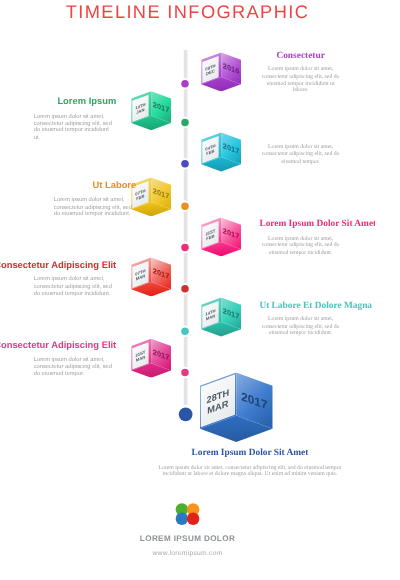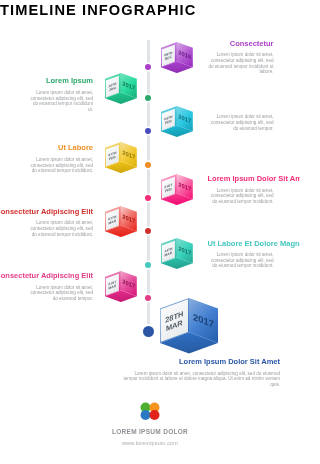--- a/index.html
+++ b/index.html
@@ -1,25 +1,25 @@
 <!DOCTYPE html>
 <html><head>
 <meta charset="utf-8">
 <title>Timeline Infographic</title>
 <style>
   html,body{margin:0;padding:0;}
   body{width:300px;height:464px;background:#ffffff;font-family:"Liberation Sans",sans-serif;overflow:hidden;position:relative;}
   #stage{position:absolute;left:0;top:0;width:300px;height:464px;}
-  .title{position:absolute;left:0;width:300px;top:2px;text-align:left;font-size:14.6px;font-weight:bold;letter-spacing:1.1px;color:#000000;}
+  .title{position:absolute;left:0;width:300px;top:2px;text-align:center;font-size:14.6px;font-weight:normal;letter-spacing:1.1px;color:#ef4444;}
   .axis{position:absolute;left:146.5px;top:40px;width:3px;height:292px;background:#e2e5e8;}
   .dot{position:absolute;width:6px;height:6px;border-radius:50%;box-shadow:0 0 0 1.6px #fff;}
   .bigdot{position:absolute;width:11px;height:11px;border-radius:50%;box-shadow:0 0 0 2px #fff;}
   .entry{position:absolute;}
-  .entry.right{text-align:right;}
-  .entry.left{text-align:right;}
+  .entry.right{text-align:center;font-family:Liberation Serif, serif;}
+  .entry.left{}
   .head{font-size:7.5px;font-weight:bold;line-height:9.5px;white-space:nowrap;letter-spacing:0;}
   .entry.left .head{position:absolute;right:0;top:0;}
   .entry.left{padding-top:9.5px;}
   .desc{font-size:4.6px;line-height:5.6px;color:#999da1;margin-top:4.2px;}
   .cube{position:absolute;}
   .footer-logo{position:absolute;left:138px;top:401px;width:24px;height:20px;}
   .footer-line1{position:absolute;left:0;width:300px;top:428px;text-align:center;font-size:6.5px;font-weight:bold;color:#8e9296;letter-spacing:.3px;}
   .footer-line2{position:absolute;left:0;width:300px;top:440px;text-align:center;font-size:5.4px;color:#a6aaae;letter-spacing:.2px;}
 </style>
 </head>
@@ -165,21 +165,21 @@
       <polygon points="0.80,7.51 13.90,2.73 13.90,19.76 0.80,24.54" fill="url(#g3c)"></polygon>
       <g transform="translate(7.35,13.63) skewY(-20.05)">
         <text x="0" y="-0.54" text-anchor="middle" font-family="Liberation Sans,sans-serif" font-weight="bold" font-size="3.35" fill="#4f5a64">07TH</text>
         <text x="0" y="3.42" text-anchor="middle" font-family="Liberation Sans,sans-serif" font-weight="bold" font-size="3.35" fill="#4f5a64">FEB</text>
       </g>
       <g transform="translate(23.85,12.66) skewY(20.05)">
         <text x="0" y="2.06" text-anchor="middle" font-family="Liberation Sans,sans-serif" font-weight="bold" font-size="5.90" fill="#977908">2017</text>
       </g>
     </svg></div>
       <div class="dot" style="left:145.00px;top:161.70px;background:#ee8e22"></div>
-      <div class="entry left" style="left:27px;width:66px;top:143.40px">
+      <div class="entry left" style="left:43px;width:66px;top:143.40px">
        <div class="head" style="color:#ee8e22">Ut Labore</div>
        <div class="desc">Lorem ipsum dolor sit amet, consectetur adipiscing elit, sed do eiusmod tempor incididunt.</div>
     </div>
       <div class="cube" style="left:161px;top:173.5px"><svg class="cube-svg" width="32.40" height="31.73" viewBox="0 0 32.40 31.73">
       <defs>
         <linearGradient id="g4l" x1="0.15" y1="0" x2="0.5" y2="1">
           <stop offset="0" stop-color="#f9b8d5"></stop>
               <stop offset="1" stop-color="#f62b86"></stop>
         </linearGradient>
         <linearGradient id="g4r" x1="0.1" y1="0" x2="0.75" y2="1">

